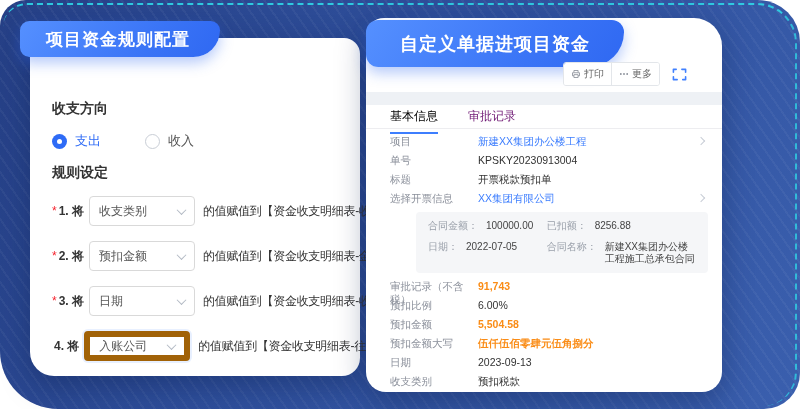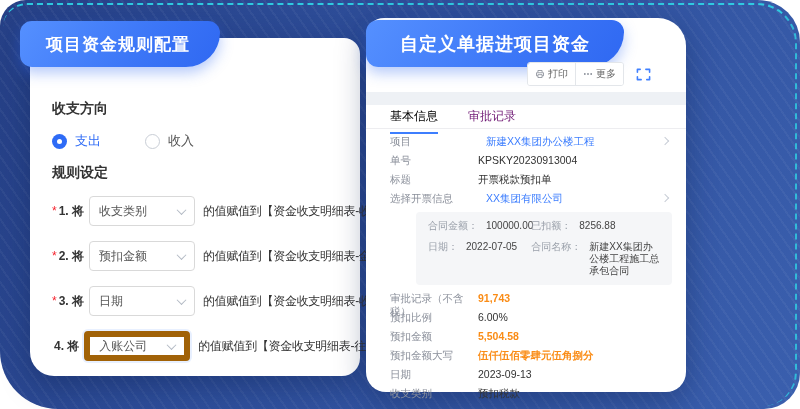--- a/index.html
+++ b/index.html
@@ -14,21 +14,21 @@
     border-top:2px dashed rgba(47,216,232,.9); border-right:2px dashed rgba(47,216,232,.75); }
 
   .card { position:absolute; background:#fff; box-shadow:0 10px 30px rgba(10,25,70,.35); }
 
   
   .left-card { left:30px; top:38px; width:330px; height:338px;
     border-radius:16px 16px 18px 24px; padding:48px 16px 14px 22px; }
   .ribbon { position:absolute; display:flex; align-items:center; color:#fff; font-weight:700;
     background:linear-gradient(125deg,#5590ff 0%,#3a74f6 65%,#2f68f2 100%);
     border-radius:14px 14px 40px 14px; box-shadow:0 6px 14px rgba(47,104,242,.35); white-space:nowrap; }
-  .left-card .ribbon { top:-17px; left:-10px; height:46px; padding:0 30px 0 26px; font-size:17px; letter-spacing:1px; }
+  .left-card .ribbon { top:-17px; left:-10px; height:36px; padding:0 30px 0 26px; font-size:17px; letter-spacing:1px; }
 
   .section-label { font-size:14px; color:#333; font-weight:700; margin:14px 0 0 0; }
   .radio-row { display:flex; align-items:center; gap:44px; margin:14px 0 6px 0; }
   .radio { display:flex; align-items:center; gap:8px; font-size:13px; color:#555; cursor:pointer; }
   .radio.sel { color:#2e6bf6; }
   .rdot-on { width:15px; height:15px; border-radius:50%; background:#2e6bf6; position:relative; }
   .rdot-on::after { content:''; position:absolute; inset:5px; background:#fff; border-radius:50%; }
   .rdot-off { width:15px; height:15px; border-radius:50%; border:1.5px solid #c9ced6; background:#fff; }
 
   .rules { margin-top:14px; }
@@ -37,42 +37,42 @@
   .rnum { font-weight:700; margin:0 5px 0 2px; white-space:nowrap; }
   .select { width:106px; height:30px; border:1px solid #d9d9d9; border-radius:4px; background:#fff;
     display:flex; align-items:center; justify-content:space-between; padding:0 9px; color:#555;
     font-size:12px; cursor:pointer; flex:none; }
   .select.focused { border:6px solid #a16207; box-shadow:0 0 0 2px rgba(64,128,255,.12); }
   .chev-down { width:7px; height:7px; border-right:1.5px solid #b3bac4; border-bottom:1.5px solid #b3bac4;
     transform:rotate(45deg) translate(-1px,-1px); }
   .rule-suffix { margin-left:8px; white-space:nowrap; letter-spacing:-0.3px; }
 
   
-  .right-card { left:366px; top:18px; width:320px; height:374px; border-radius:18px 28px 20px 20px; }
+  .right-card { left:366px; top:18px; width:356px; height:374px; border-radius:18px 28px 20px 20px; }
   .right-card .ribbon { top:2px; left:0; height:47px; padding:0 34px; font-size:18px; letter-spacing:1px; }
 
   .toolbar { position:absolute; top:44px; right:34px; display:flex; align-items:center; gap:10px; }
   .btn-group { display:flex; border:1px solid #e3e6ea; border-radius:3px; overflow:hidden; }
   .tb-btn { display:flex; align-items:center; gap:3px; background:#fff; border:none; padding:4px 7px;
     font-size:10px; color:#666; cursor:pointer; font-family:inherit; }
   .tb-btn + .tb-btn { border-left:1px solid #e3e6ea; }
   .expand-btn { width:18px; height:18px; display:flex; align-items:center; justify-content:center;
     background:none; border:none; cursor:pointer; }
 
   .gray-strip { position:absolute; top:74px; left:0; width:100%; height:13px; background:#eef1f5; }
   .tabs { position:absolute; top:90px; left:24px; display:flex; gap:30px; font-size:12px; }
   .tab { color:#701a75; padding-bottom:7px; cursor:pointer; }
   .tab.active { color:#000000; border-bottom:2px solid #3d7efe; }
   .tab-divider { position:absolute; top:110px; left:0; width:100%; border-bottom:1px solid #ededf0; }
 
   .fields { position:absolute; top:114px; left:24px; right:14px; bottom:8px; display:flex; flex-direction:column; }
   .frow { display:flex; align-items:flex-start; padding:3px 0; min-height:19px; }
   .flabel { width:88px; flex:none; font-size:10.5px; color:#8b909b; line-height:13px; }
   .fvalue { font-size:10.5px; color:#333; line-height:13px; flex:1; }
-  .fvalue.link { color:#3d7efe; cursor:pointer;margin-left:8px; }
+  .fvalue.link { color:#3d7efe; cursor:pointer; }
   .fvalue.orange { color:#fa8c16; font-weight:700; }
   .chev-right { width:6px; height:6px; border-top:1.5px solid #c8cdd6; border-right:1.5px solid #c8cdd6;
     transform:rotate(45deg); margin:3px 4px 0 8px; flex:none; cursor:pointer; }
 
   .contract-box { margin:4px 0 4px 26px; background:#f5f6f8; border-radius:4px; padding:8px 12px;
     display:grid; grid-template-columns:1fr 1.35fr; row-gap:9px; column-gap:8px; }
   .cb-item { display:flex; font-size:10px; line-height:12px; }
   .cb-label { color:#9aa0aa; flex:none; margin-right:8px; }
   .cb-value { color:#444; }
 </style>

